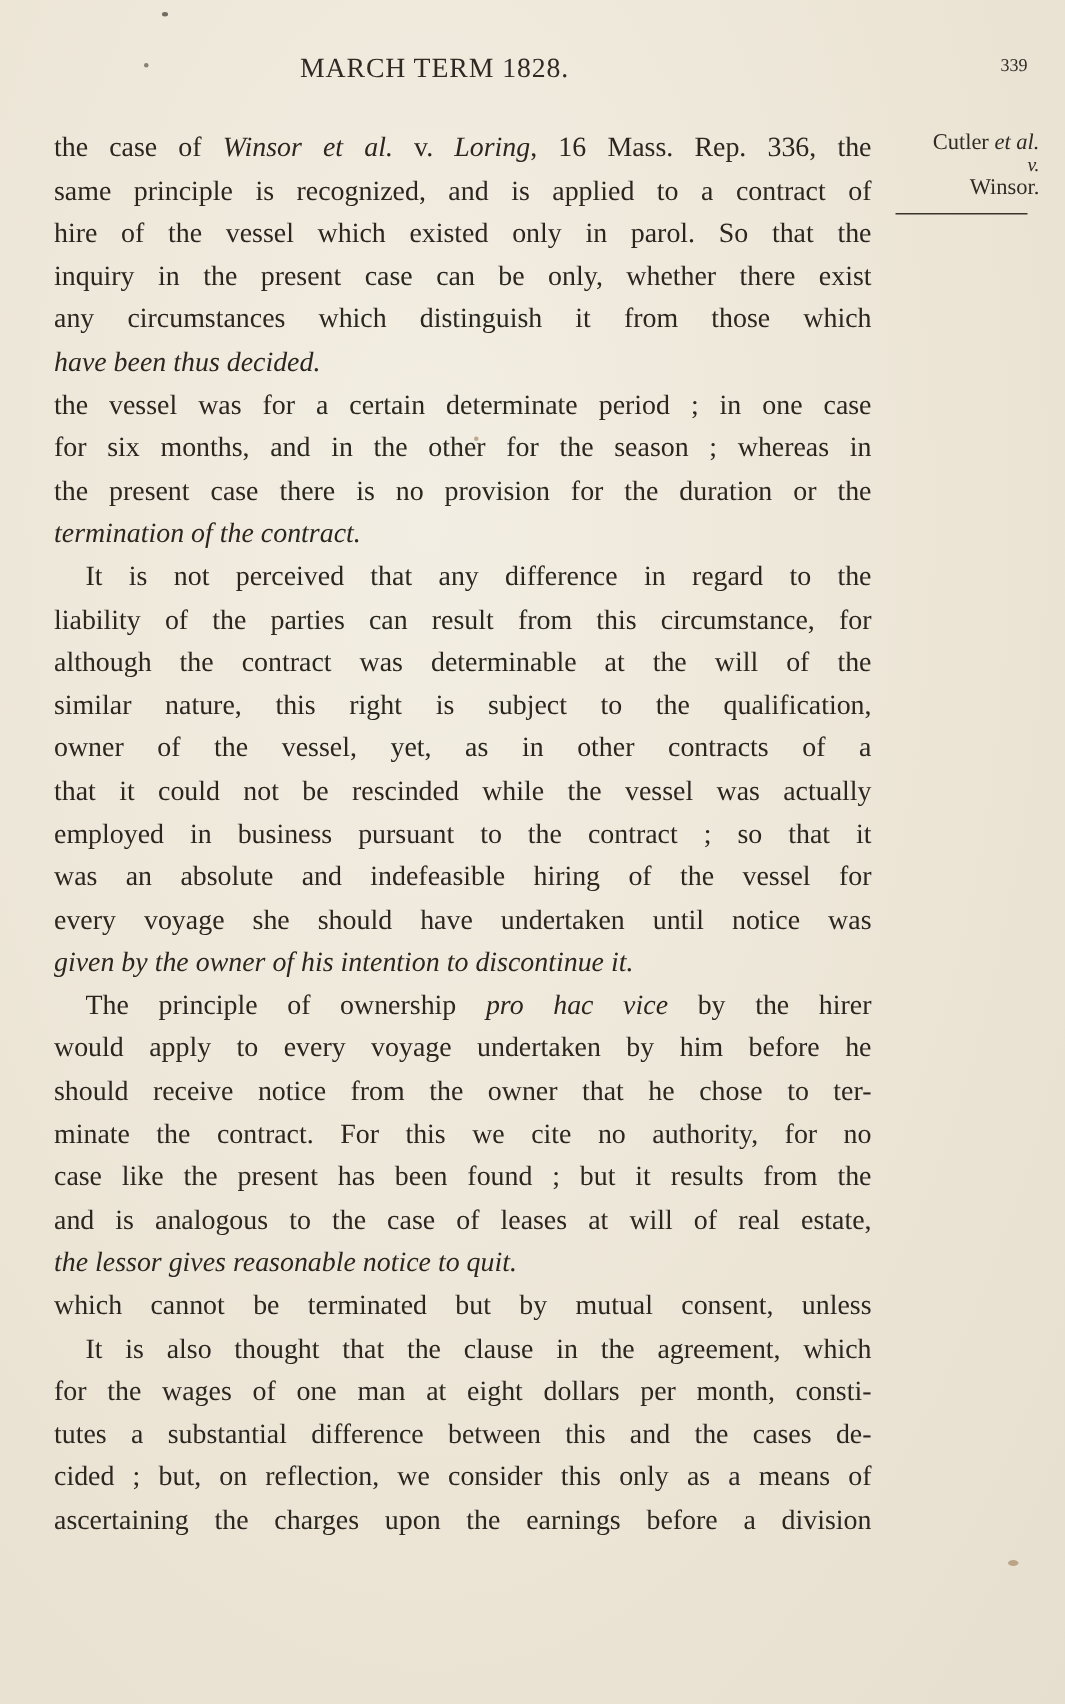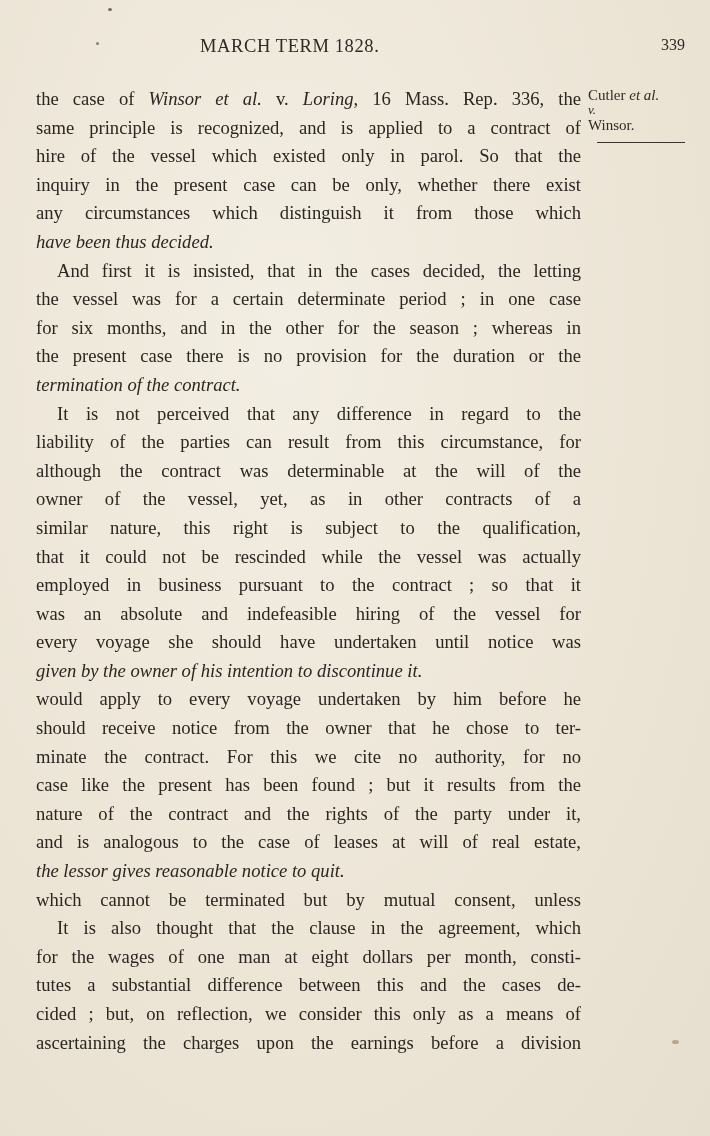--- a/index.html
+++ b/index.html
@@ -33,21 +33,21 @@
       left: 0;
       top: 0;
       font-size: 18.5px;
       letter-spacing: 0.6px;
       color: #2f2a24;
     }
     .running-head .folio {
       position: absolute;
       right: 0;
       top: 0;
-      font-size: 16px;
+      font-size: 12px;
       color: #2f2a24;
     }
     .header-dot {
       position: absolute;
       left: 96px;
       top: 42px;
       width: 3px; height: 3px;
       background: #8a8176;
       border-radius: 50%;
     }
@@ -78,21 +78,21 @@
     }
     .line.indent {
       padding-left: 21px;
     }
     em { font-style: italic; }
     .margin-note {
       position: absolute;
       left: 588px;
       top: 86px;
       width: 105px;
-      text-align: left;
+      text-align: right;
       font-size: 15px;
       line-height: 18px;
       color: #2f2a24;
     }
     .margin-note .v {
       font-style: italic;
       font-size: 13px;
       line-height: 12px;
       display: block;
     }
@@ -134,44 +134,43 @@
   <div class="body-text" id="body-text">
       <div class="para">
         <span class="line"><span>the case of </span><em>Winsor et al.</em><span> v. </span><em>Loring</em><span>, 16 Mass. Rep. 336, the</span></span>
         <span class="line"><span>same principle is recognized, and is applied to a contract of</span></span>
         <span class="line"><span>hire of the vessel which existed only in parol.   So that the</span></span>
         <span class="line"><span>inquiry in the present case can be only, whether there exist</span></span>
         <span class="line"><span>any circumstances which distinguish it from those which</span></span>
         <span class="line last"><span>have been thus decided.</span></span>
       </div>
       <div class="para">
-        <span class="line indent"><span>And first it is insisted, that in the cases decided, the letting</span></span>
         <span class="line"><span>the vessel was for a certain determinate period ; in one case</span></span>
         <span class="line"><span>for six months, and in the other for the season ; whereas in</span></span>
         <span class="line"><span>the present case there is no provision for the duration or the</span></span>
         <span class="line last"><span>termination of the contract.</span></span>
       </div>
       <div class="para">
         <span class="line indent"><span>It is not perceived that any difference in regard to the</span></span>
         <span class="line"><span>liability of the parties can result from this circumstance, for</span></span>
         <span class="line"><span>although the contract was determinable at the will of the</span></span>
+        <span class="line"><span>similar nature, this right is subject to the qualification,</span></span>
         <span class="line"><span>owner of the vessel, yet, as in other contracts of a</span></span>
-        <span class="line"><span>similar nature, this right is subject to the qualification,</span></span>
         <span class="line"><span>that it could not be rescinded while the vessel was actually</span></span>
         <span class="line"><span>employed in business pursuant to the contract ; so that it</span></span>
         <span class="line"><span>was an absolute and indefeasible hiring of the vessel for</span></span>
         <span class="line"><span>every voyage she should have undertaken until notice was</span></span>
         <span class="line last"><span>given by the owner of his intention to discontinue it.</span></span>
       </div>
       <div class="para">
+        <span class="line indent"><span>The principle of ownership </span><em>pro hac vice</em><span> by the hirer</span></span>
         <span class="line"><span>would apply to every voyage undertaken by him before he</span></span>
         <span class="line"><span>should receive notice from the owner that he chose to ter-</span></span>
         <span class="line"><span>minate the contract.   For this we cite no authority, for no</span></span>
         <span class="line"><span>case like the present has been found ; but it results from the</span></span>
-        <span class="line"><span>nature of the contract and the rights of the party under it,</span></span>
         <span class="line"><span>and is analogous to the case of leases at will of real estate,</span></span>
         <span class="line last"><span>the lessor gives reasonable notice to quit.</span></span>
         <span class="line"><span>which cannot be terminated but by mutual consent, unless</span></span>
       </div>
       <div class="para">
         <span class="line indent"><span>It is also thought that the clause in the agreement, which</span></span>
         <span class="line"><span>for the wages of one man at eight dollars per month, consti-</span></span>
         <span class="line"><span>tutes a substantial difference between this and the cases de-</span></span>
         <span class="line"><span>cided ; but, on reflection, we consider this only as a means of</span></span>
         <span class="line"><span>ascertaining the charges upon the earnings before a division</span></span>

